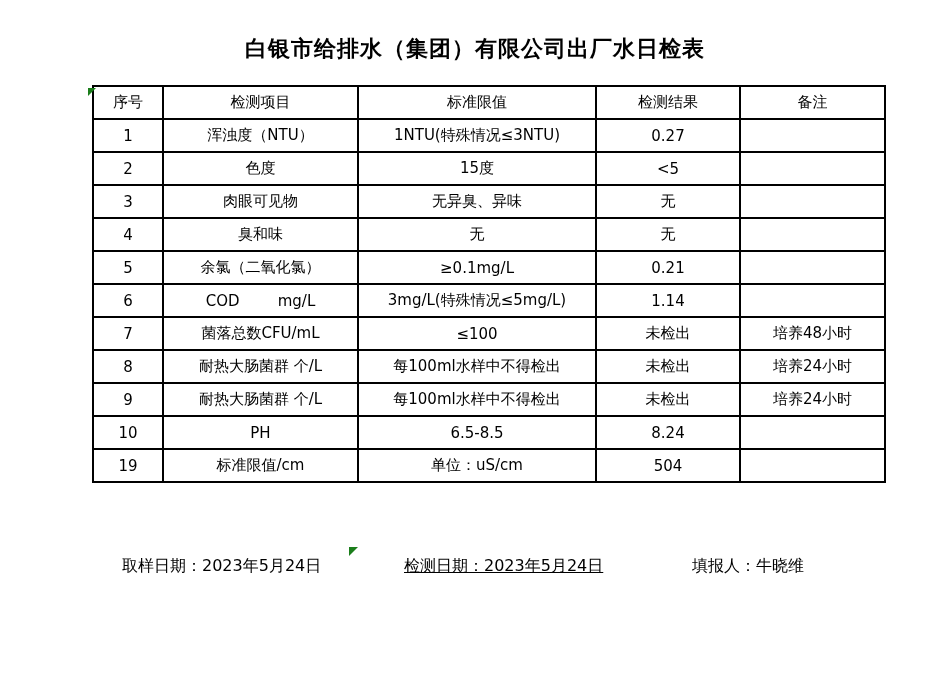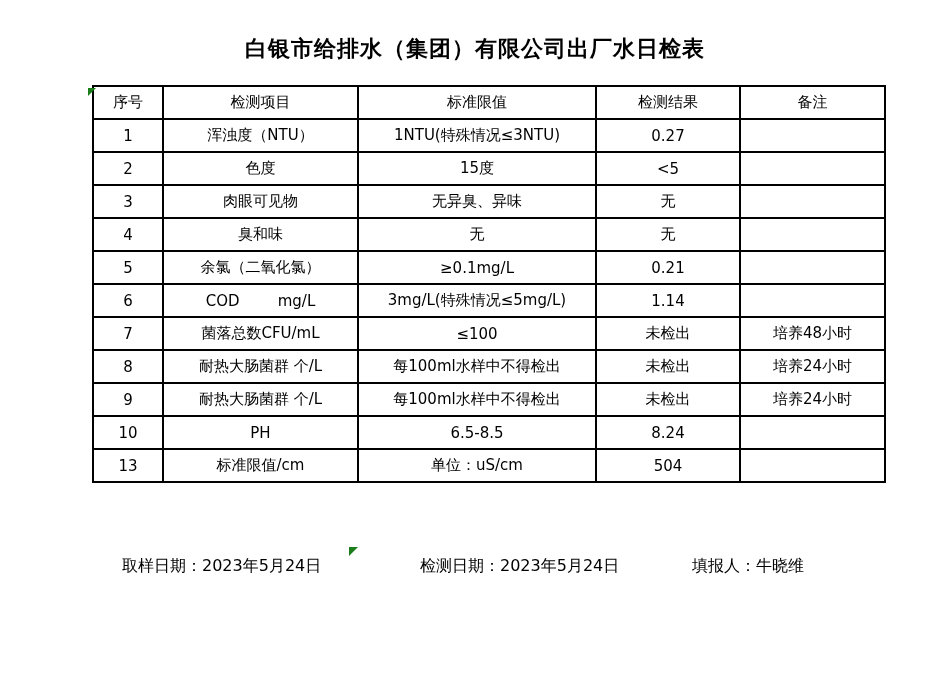--- a/index.html
+++ b/index.html
@@ -54,21 +54,21 @@
   .bottom-marker {
     position: absolute;
     left: 349px;
     top: 547px;
     width: 0; height: 0;
     border-top: 9px solid #1b7e1b;
     border-right: 9px solid transparent;
   }
   .footer { position: absolute; top: 556px; left: 0; width: 100%; font-size: 16px; }
   .footer .f1 { position: absolute; left: 122px; white-space: nowrap; }
-  .footer .f2 { position: absolute; left: 420px; white-space: nowrap; }
+  .footer .f2 { position: absolute; left: 404px; white-space: nowrap; text-decoration: underline; }
   .footer .f3 { position: absolute; left: 692px; white-space: nowrap; }
 </style>
 </head>
 <body>
 
 <div class="page">
 
   <div class="title">白银市给排水（集团）有限公司出厂水日检表</div>
 
   <table class="report">
@@ -153,21 +153,21 @@
           <td>培养24小时</td>
         </tr>
         <tr>
           <td>10</td>
           <td class="pre">PH</td>
           <td>6.5-8.5</td>
           <td>8.24</td>
           <td></td>
         </tr>
         <tr>
-          <td>13</td>
+          <td>19</td>
           <td class="pre">标准限值/cm</td>
           <td>单位：uS/cm</td>
           <td>504</td>
           <td></td>
         </tr>
       </tbody>
   </table>
 
   <div class="corner-marker"></div>
 

